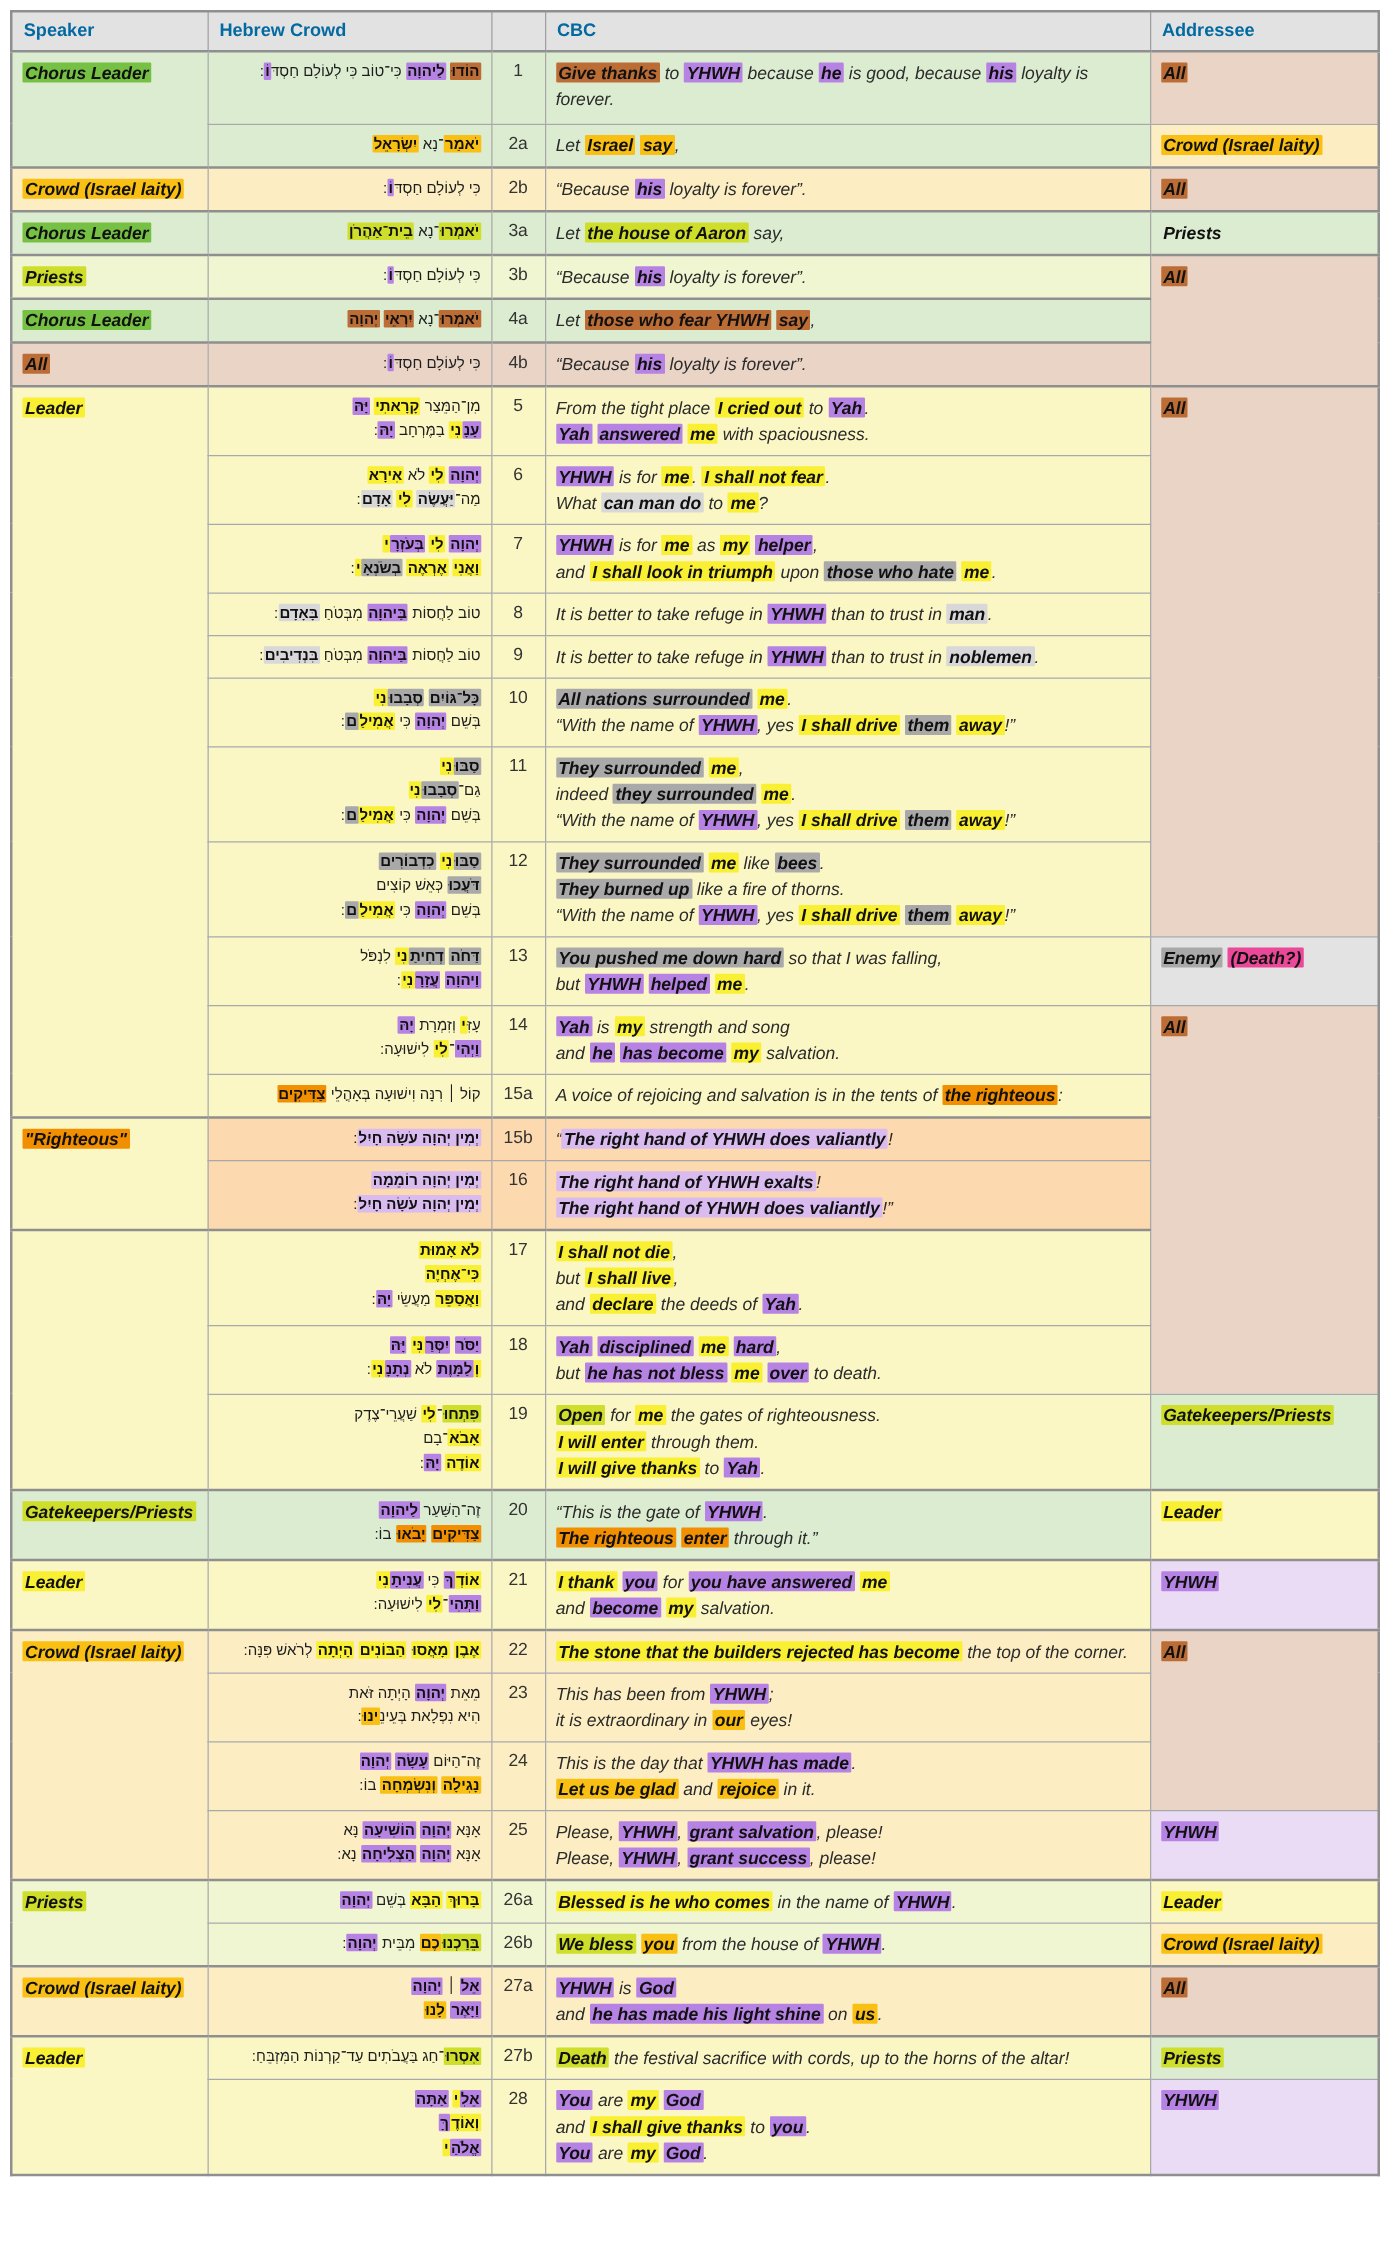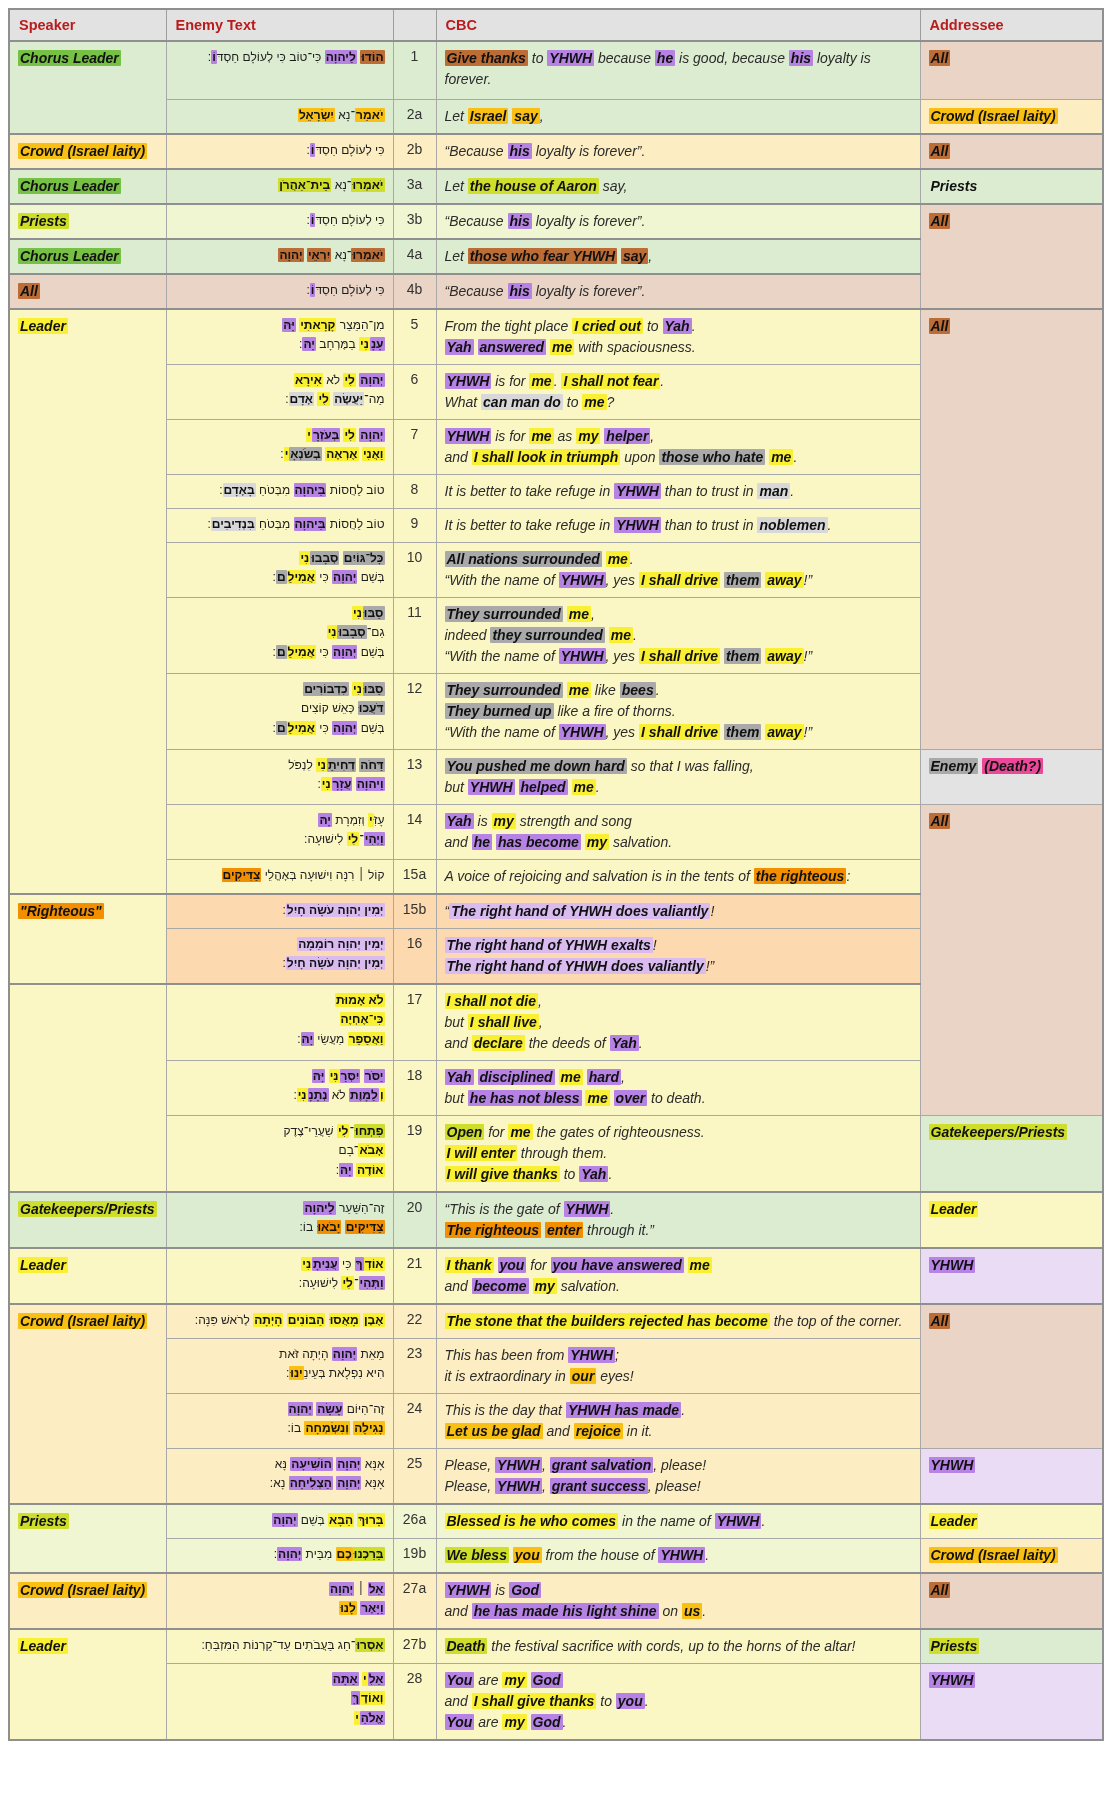--- a/index.html
+++ b/index.html
@@ -1,20 +1,20 @@
 <!DOCTYPE html>
 <html><head>
 <meta charset="utf-8">
 <style>
   html,body{margin:0;padding:0;background:#fff;}
   body{font-family:"Liberation Sans","DejaVu Sans",sans-serif;color:#222;}
   .wrap{padding:8px;}
   table{border-collapse:collapse;table-layout:fixed;width:1094px;border:2px solid #8f8f8f;}
   col.c-speaker{width:157px}col.c-hebrew{width:227px}col.c-verse{width:43px}col.c-cbc{width:484px}col.c-addr{width:183px}
-  th{background:#e2e2e2;text-align:left;font-size:14.5px;font-weight:700;padding:7px 9px;border:1px solid #9e9e9e;color:#b91c1c;}
+  th{background:#e2e2e2;text-align:left;font-size:14.5px;font-weight:700;padding:7px 9px;border:1px solid #9e9e9e;color:#0369a1;}
   td{border:1px solid #a8a8a8;vertical-align:top;padding:6px 8px;}
   tr.group-start td{border-top:2px solid #8f8f8f;}
   td.he{direction:rtl;font-size:12px;line-height:1.65;color:#1d1d1d;}
   td.cbc{font-size:14px;line-height:1.5;color:#2b2b2b;font-style:italic;}
   td.verse{font-size:14px;text-align:center;color:#333;padding-left:2px;padding-right:2px;}
   td.speaker,td.addr{font-size:14px;line-height:1.45;font-style:italic;}
   .line{min-height:1em;}
   .hl{font-weight:700;padding:0 2px;border-radius:1px;color:#111;}
   td.he .hl{padding:0 1px;}
   .hl-gn{background:#76c043}.hl-am{background:#f9c013}.hl-yg{background:#cede2b}
@@ -33,21 +33,21 @@
     <colgroup>
       <col class="c-speaker">
         <col class="c-hebrew">
         <col class="c-verse">
         <col class="c-cbc">
         <col class="c-addr">
     </colgroup>
     <thead>
       <tr>
         <th>Speaker</th>
-        <th>Enemy Text</th>
+        <th>Hebrew Crowd</th>
         <th></th>
         <th>CBC</th>
         <th>Addressee</th>
       </tr>
     </thead>
     <tbody id="tbody">
         <tr class="group-start" style="height: 58px;">
           <td class="speaker bg-green" rowspan="2"><span class="hl hl-gn">Chorus Leader</span></td>
           <td class="he bg-green" dir="rtl">
             <div class="line"><span class="hl hl-br">הוֹדוּ</span> <span class="hl hl-pu">לַיהוָה</span> כִּי־טוֹב כִּי לְעוֹלָם חַסְדּ<span class="hl hl-pu">וֹ</span>:</div>
@@ -383,21 +383,21 @@
           <td class="verse bg-priests">26a</td>
           <td class="cbc bg-priests">
             <div class="line"><span class="hl hl-ye">Blessed is he who comes</span> in the name of <span class="hl hl-pu">YHWH</span>.</div>
           </td>
           <td class="addr bg-leader" rowspan="1"><span class="hl hl-ye">Leader</span></td>
         </tr>
         <tr>
           <td class="he bg-priests" dir="rtl">
             <div class="line"><span class="hl hl-yg">בֵּרַכְנוּ</span><span class="hl hl-am">כֶם</span> מִבֵּית <span class="hl hl-pu">יְהוָה</span>:</div>
           </td>
-          <td class="verse bg-priests">19b</td>
+          <td class="verse bg-priests">26b</td>
           <td class="cbc bg-priests">
             <div class="line"><span class="hl hl-yg">We bless</span> <span class="hl hl-am">you</span> from the house of <span class="hl hl-pu">YHWH</span>.</div>
           </td>
           <td class="addr bg-crowd" rowspan="1"><span class="hl hl-am">Crowd (Israel laity)</span></td>
         </tr>
         <tr class="group-start">
           <td class="speaker bg-crowd" rowspan="1"><span class="hl hl-am">Crowd (Israel laity)</span></td>
           <td class="he bg-crowd" dir="rtl">
             <div class="line"><span class="hl hl-pu">אֵל</span> ׀ <span class="hl hl-pu">יְהוָה</span></div>
             <div class="line"><span class="hl hl-pu">וַיָּאֶר</span> <span class="hl hl-am">לָנוּ</span></div>

